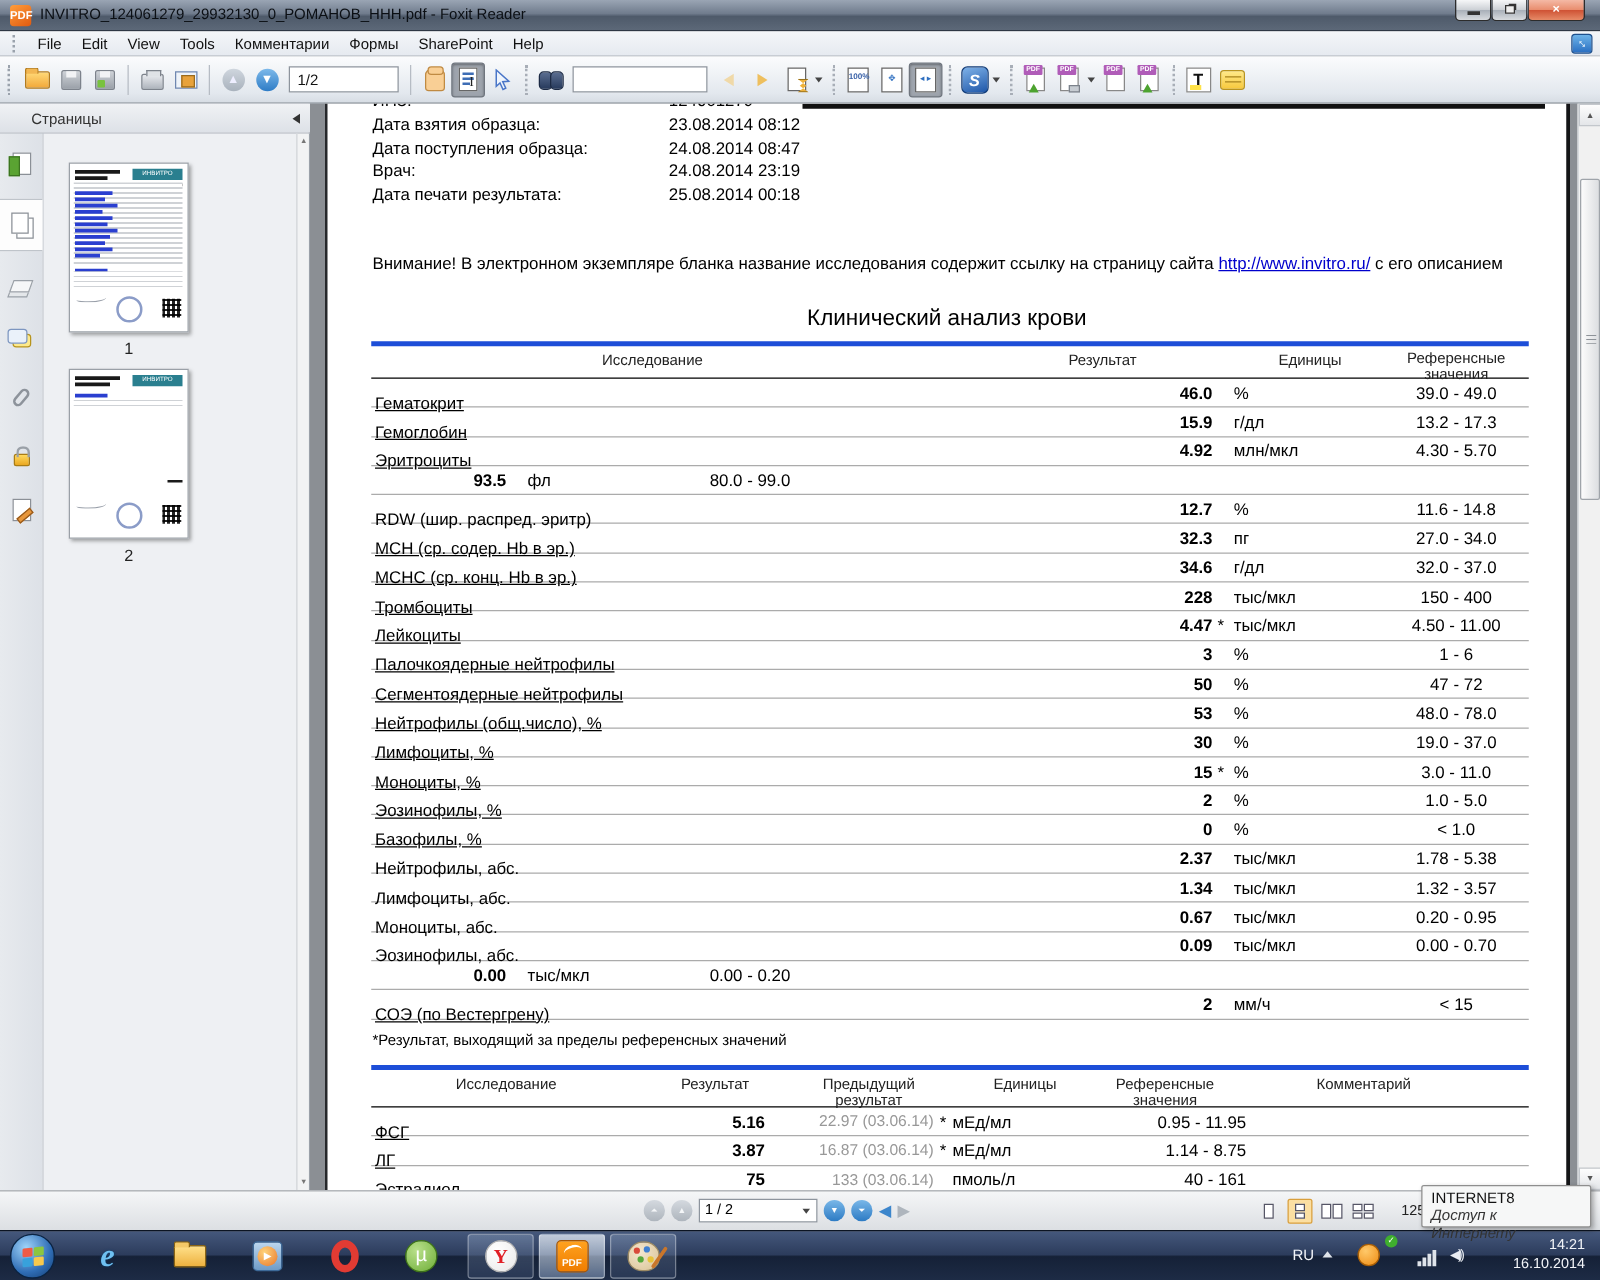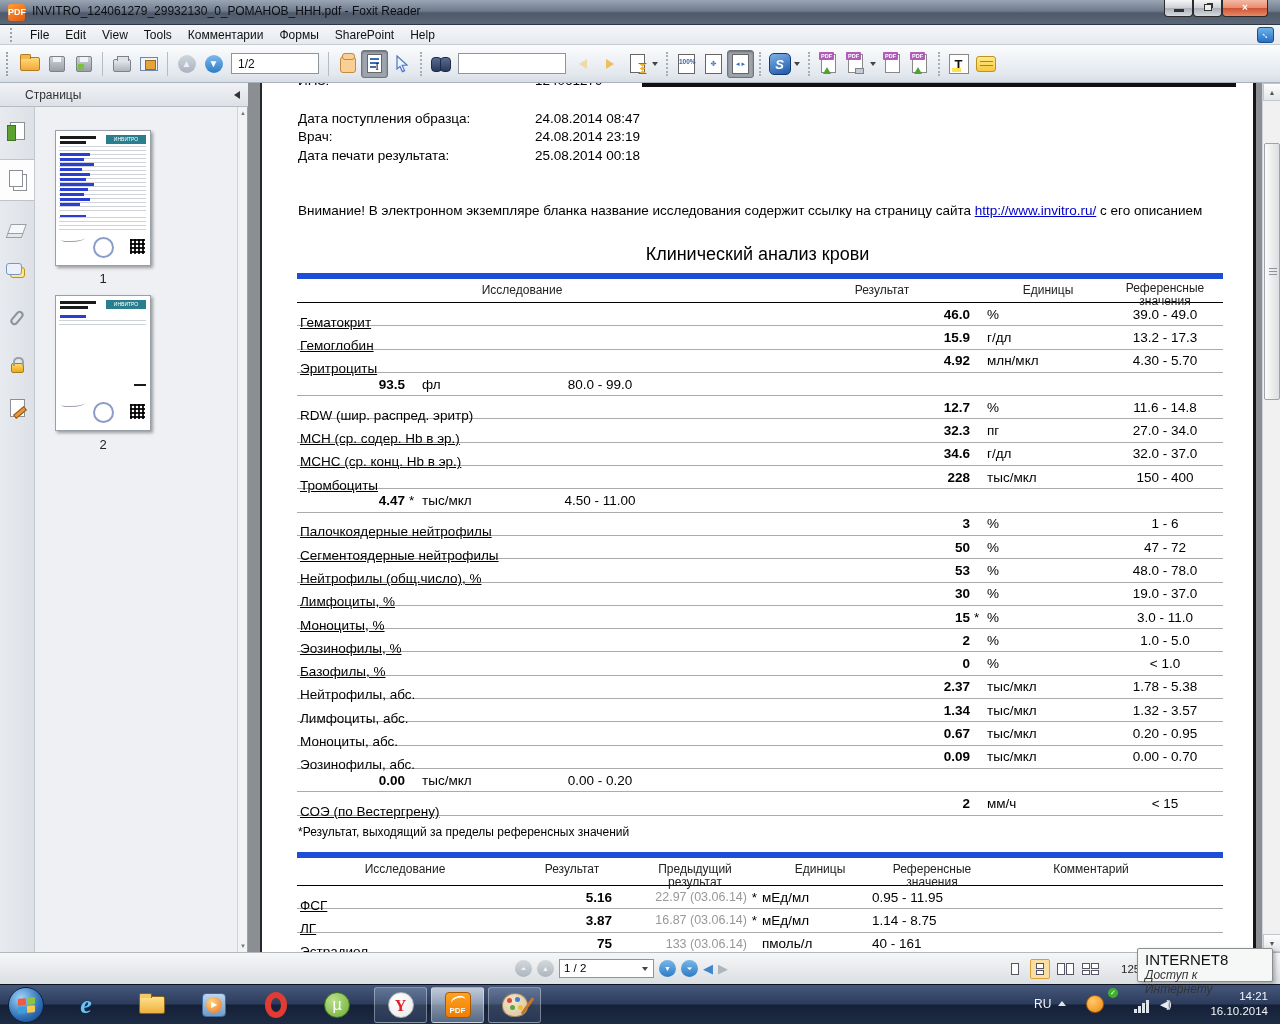--- a/index.html
+++ b/index.html
@@ -130,38 +130,38 @@
   .page,.page *{font-size:13.5px;color:#000;}
   .meta-row{position:absolute;left:0;width:700px;height:18px;white-space:nowrap;}
   .meta-label{position:absolute;left:36px;}
   .meta-value{position:absolute;left:273px;}
   .redact{position:absolute;left:380px;top:0;width:594px;height:4px;background:#111;}
   .notice{position:absolute;left:36px;top:120px;width:930px;font-size:13px;white-space:nowrap;}
   a.doclink{color:#0000cc;text-decoration:underline;}
   .doc-title{position:absolute;left:0;top:161px;width:100%;text-align:center;font-size:18px;}
 
   .dtable{position:absolute;left:35px;width:926px;}
-  .dt-head{position:relative;border-top:6px solid #1d4ed8;border-bottom:1px solid #000;}
+  .dt-head{position:relative;border-top:4px solid #1d4ed8;border-bottom:1px solid #000;}
   .dt-head span{position:absolute;width:220px;text-align:center;font-size:12px;color:#222;white-space:pre-line;line-height:13px;top:5px;}
   .t1 .dt-head{height:30px;}
   .t2 .dt-head{height:34px;}
   .t-row{display:flex;align-items:center;height:23.3px;border-bottom:1px solid #ababab;}
   .t-row a{display:block;}
   .t-row a.plain{color:#000;text-decoration:none;}
   .c-name{width:565px;padding-left:3px;white-space:nowrap;overflow:hidden;margin-top:16px;}
   .c-res{width:108px;text-align:right;font-weight:bold;}
   .c-flag{width:17px;padding-left:4px;}
   .c-unit{width:120px;}
   .c-ref{width:116px;text-align:center;}
   .t2 .c-name{width:240px;}
   .t2 .c-res{width:75px;text-align:right;font-weight:bold;}
   .t2 .c-prev{width:135px;text-align:right;color:#989898;font-size:12.5px;}
   .t2 .c-pflag{width:15px;text-align:center;}
   .t2 .c-unit{width:110px;}
-  .t2 .c-ref{width:125px;text-align:left;}
+  .t2 .c-ref{width:125px;text-align:right;}
   .t2 .c-comm{width:226px;}
   .footnote{position:absolute;left:36px;top:742px;font-size:12px;}
 
   
   .vscroll{position:absolute;right:0;top:0;width:18px;height:869px;background:#f1f1f1;border-left:1px solid #cfd3d8;}
   .vs-arrow{position:absolute;left:0;width:18px;height:18px;background:linear-gradient(180deg,#fdfdfd,#e4e6e9);border:1px solid #c3c7cc;
     text-align:center;font-size:7px;color:#555;line-height:17px;}
   .vs-thumb{position:absolute;left:1px;width:16px;background:linear-gradient(90deg,#fcfcfc,#dcdee1);border:1px solid #9fa4aa;border-radius:2px;}
   .vs-grip{position:absolute;left:4px;top:50%;width:8px;height:7px;margin-top:-4px;
     background:repeating-linear-gradient(180deg,#8d9298 0 1px,transparent 1px 3px);}
@@ -181,21 +181,21 @@
   .layout-btn{width:20px;height:20px;border:1px solid transparent;border-radius:2px;display:flex;align-items:center;justify-content:center;gap:1px;}
   .layout-btn.sel{background:#fbdfa2;border-color:#d99f3c;}
   .lpage{width:8px;height:12px;background:#fff;border:1px solid #556;}
   .lpage.half{height:5.5px;}
   .lcol{display:flex;flex-direction:column;gap:1px;}
   .zoomtxt{font-size:11.5px;color:#222;}
 
   
   .tooltip{position:absolute;left:1137px;top:948px;width:136px;height:34px;background:#f6f7f7;border:1px solid #8e8e8e;
     border-radius:2px;box-shadow:2px 2px 4px rgba(0,0,0,.3);padding:2px 7px;z-index:50;}
-  .tooltip .tt1{font-size:15px;color:#111;}
+  .tooltip .tt1{font-size:12px;color:#111;}
   .tooltip .tt2{font-size:12px;color:#333;font-style:italic;}
 
   
   .taskbar{position:absolute;left:0;top:984px;width:1280px;height:40px;
     background:linear-gradient(180deg,#45587c 0%,#2c3c5c 48%,#152137 52%,#1d2b45 100%);border-top:1px solid #0c1422;}
   .orb{position:absolute;left:8px;top:2px;width:36px;height:36px;border-radius:50%;
     background:radial-gradient(circle at 35% 30%,#9fd4fa,#2f6db5 60%,#123a6e);border:1px solid #0a2342;}
   .orb .flag{position:absolute;left:9px;top:10px;width:17px;height:15px;transform:skewY(-6deg);display:grid;grid-template-columns:8px 8px;grid-gap:1px;}
   .orb .flag i{height:7px;border-radius:1px;}
   .tb-icon{position:absolute;top:5px;width:32px;height:30px;display:flex;align-items:center;justify-content:center;}
@@ -455,20 +455,24 @@
     </div>
 
     <div class="docarea">
       <div class="page">
 
         <div class="meta-row" style="top:-10px;">
           <span class="meta-label">ИНЗ:</span>
           <span class="meta-value">124061279</span>
         </div>
         <div class="redact"></div>
+        <div class="meta-row" style="top:9px;">
+          <span class="meta-label">Дата взятия образца:</span>
+            <span class="meta-value">23.08.2014 08:12</span>
+        </div>
         <div class="meta-row" style="top:27.5px;">
           <span class="meta-label">Дата поступления образца:</span>
             <span class="meta-value">24.08.2014 08:47</span>
         </div>
         <div class="meta-row" style="top:46px;">
           <span class="meta-label">Врач:</span>
             <span class="meta-value">24.08.2014 23:19</span>
         </div>
         <div class="meta-row" style="top:64.5px;text-align:center;">
           <span class="meta-label">Дата печати результата:</span>
@@ -562,20 +566,23 @@
                 <span class="c-name">
                   <a href="#" class="link">Тромбоциты</a>
                 </span>
                 <span class="c-res">228</span>
                 <span class="c-flag"></span>
                 <span class="c-unit">тыс/мкл</span>
                 <span class="c-ref">150 - 400</span>
               </div>
 
               <div class="t-row">
+                <span class="c-name">
+                  <a href="#" class="link">Лейкоциты</a>
+                </span>
                 <span class="c-res">4.47</span>
                 <span class="c-flag">*</span>
                 <span class="c-unit">тыс/мкл</span>
                 <span class="c-ref">4.50 - 11.00</span>
               </div>
 
               <div class="t-row">
                 <span class="c-name">
                   <a href="#" class="link">Палочкоядерные нейтрофилы</a>
                 </span>

